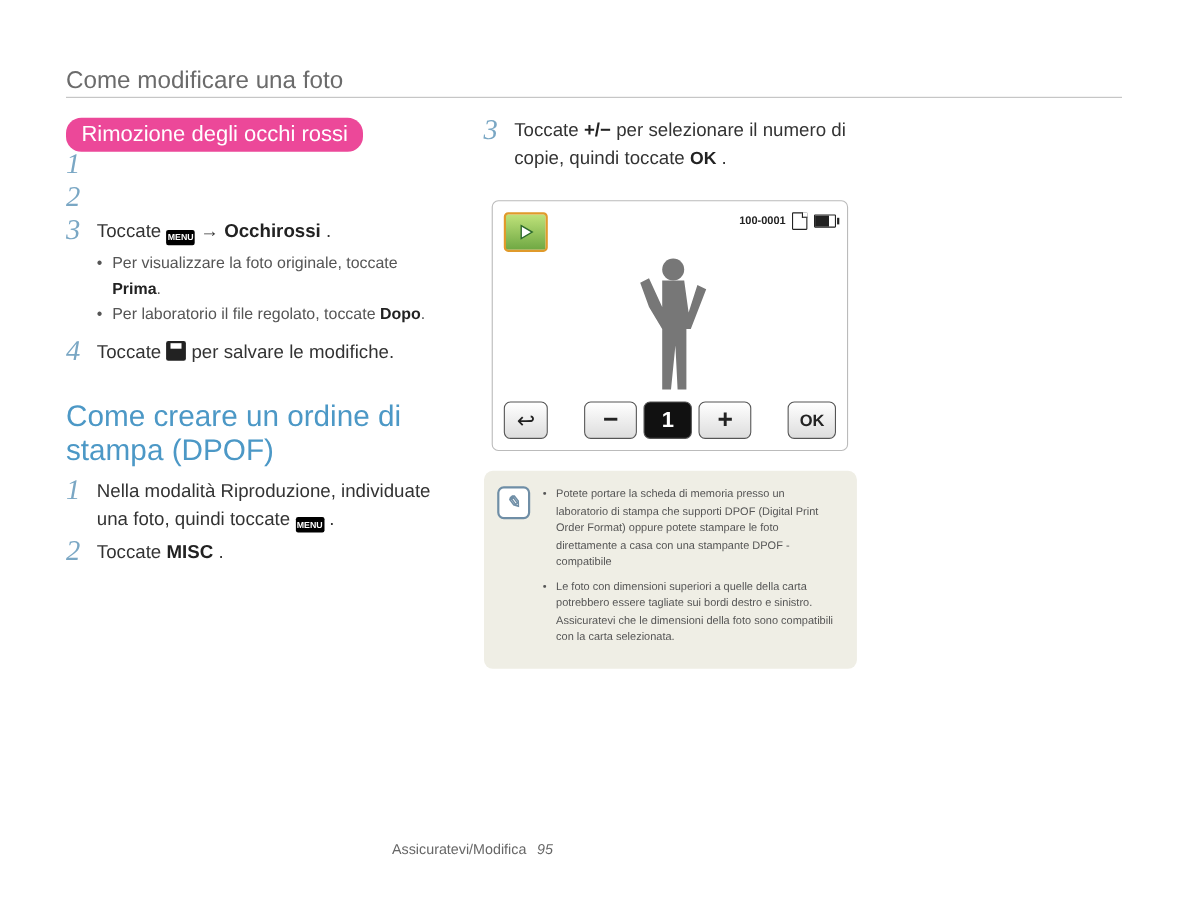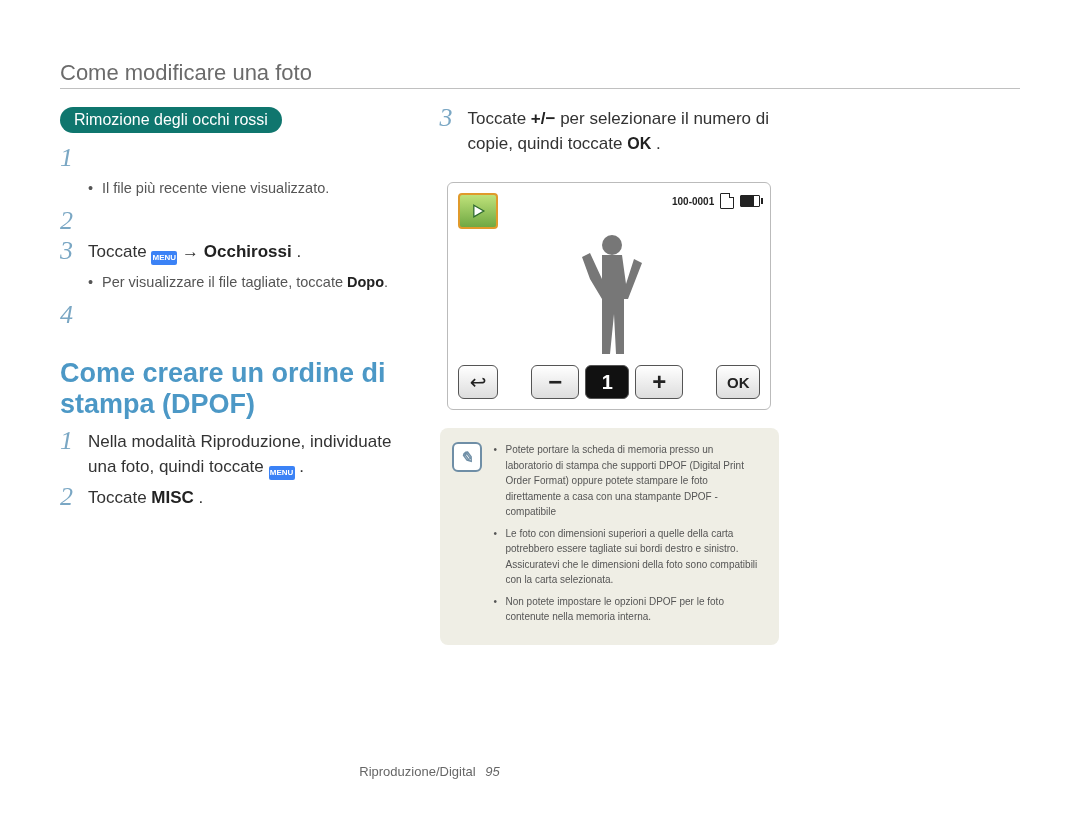--- a/index.html
+++ b/index.html
@@ -34,26 +34,26 @@
   .columns {
     display: flex;
     gap: 40px;
   }
   .col {
     flex: 1;
     min-width: 0;
   }
   .pill {
     display: inline-block;
-    background: #0f766e;
+    background: #ec4899;
     color: #fff;
     border-radius: 14px;
     padding: 4px 14px;
-    font-size: 16px;
-    margin-bottom: 14px;
+    font-size: 20px;
+    margin-bottom: 0;
   }
   .step {
     display: flex;
     align-items: flex-start;
     margin-bottom: 6px;
   }
   .step-num {
     font-family: Georgia, "Times New Roman", serif;
     font-style: italic;
     font-size: 26px;
@@ -82,21 +82,21 @@
   }
   .sub-bullets li::before {
     content: "•";
     position: absolute;
     left: 0;
     color: #555;
   }
   .section-heading {
     font-size: 27px;
     color: #4c98c6;
-    font-weight: 700;
+    font-weight: 400;
     margin: 30px 0 10px 0;
   }
   .section-para {
     font-size: 16px;
     color: #444;
     line-height: 1.5;
     margin-bottom: 14px;
   }
   .inline-icon {
     display: inline-flex;
@@ -119,21 +119,21 @@
   }
   .icon-folder::after {
     content: "";
     position: absolute;
     top: 3px; left: 3px;
     width: 8px; height: 6px;
     border: 1px solid #333;
   }
   .icon-menu {
     width: 26px; height: 14px;
-    background: #3b82f6;
+    background: #000000;
     color: #fff;
     font-size: 8px;
     font-weight: bold;
     display: inline-flex;
     align-items: center;
     justify-content: center;
     border-radius: 2px;
   }
   .icon-save {
     width: 18px; height: 18px;
@@ -297,49 +297,54 @@
 
   <div class="columns">
 
     <div class="col">
       <div class="pill">Rimozione degli occhi rossi</div>
 
       
       <div class="step">
         <div class="step-num">1</div>
       </div>
-      <ul class="sub-bullets">
-        <li>Il file più recente viene visualizzato.</li>
-      </ul>
 
       
       <div class="step">
         <div class="step-num">2</div>
       </div>
 
       
       <div class="step">
         <div class="step-num">3</div>
         <div class="step-body">
           <span>Toccate </span>
           <span class="inline-icon icon-menu">MENU</span>
           <span> → </span>
           <b>Occhirossi</b>
           <span>.</span>
         </div>
       </div>
       <ul class="sub-bullets">
         <li>
-          <span>Per visualizzare il file tagliate, toccate </span><b>Dopo</b><span>.</span>
+          <span>Per visualizzare la foto originale, toccate </span><b>Prima</b><span>.</span>
+        </li>
+        <li>
+          <span>Per laboratorio il file regolato, toccate </span><b>Dopo</b><span>.</span>
         </li>
       </ul>
 
       
       <div class="step">
         <div class="step-num">4</div>
+        <div class="step-body">
+          <span>Toccate </span>
+          <span class="inline-icon icon-save"></span>
+          <span> per salvare le modifiche.</span>
+        </div>
       </div>
 
       <div class="section-heading">Come creare un ordine di stampa (DPOF)</div>
 
       
       <div class="step">
         <div class="step-num">1</div>
         <div class="step-body">
           <span>Nella modalità Riproduzione, individuate una foto, quindi toccate </span>
           <span class="inline-icon icon-menu">MENU</span>
@@ -404,23 +409,22 @@
             <div class="soft-btn btn-ok">OK</div>
           </div>
         </div>
       </div>
 
       <div class="note-box">
         <div class="note-icon">✎</div>
         <ul class="note-list">
           <li>Potete portare la scheda di memoria presso un laboratorio di stampa che supporti DPOF (Digital Print Order Format) oppure potete stampare le foto direttamente a casa con una stampante DPOF -compatibile</li>
           <li>Le foto con dimensioni superiori a quelle della carta potrebbero essere tagliate sui bordi destro e sinistro. Assicuratevi che le dimensioni della foto sono compatibili con la carta selezionata.</li>
-          <li>Non potete impostare le opzioni DPOF per le foto contenute nella memoria interna.</li>
         </ul>
       </div>
     </div>
   </div>
 
   <div class="footer">
-    <span>Riproduzione/Digital</span>
+    <span>Assicuratevi/Modifica</span>
     <span class="pnum">95</span>
   </div>
 </div>
 
 </body></html>

